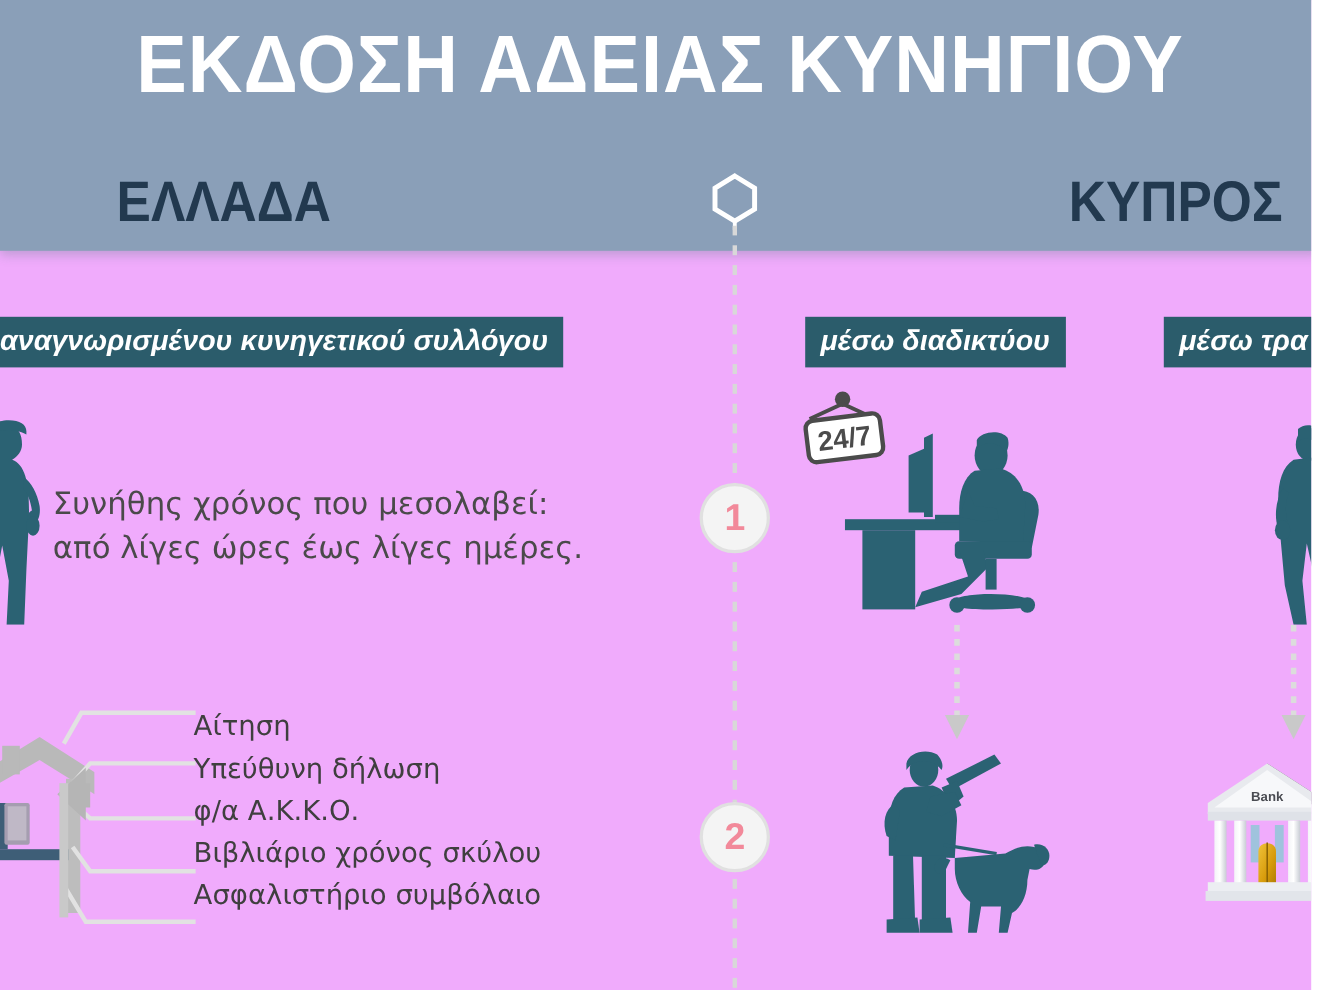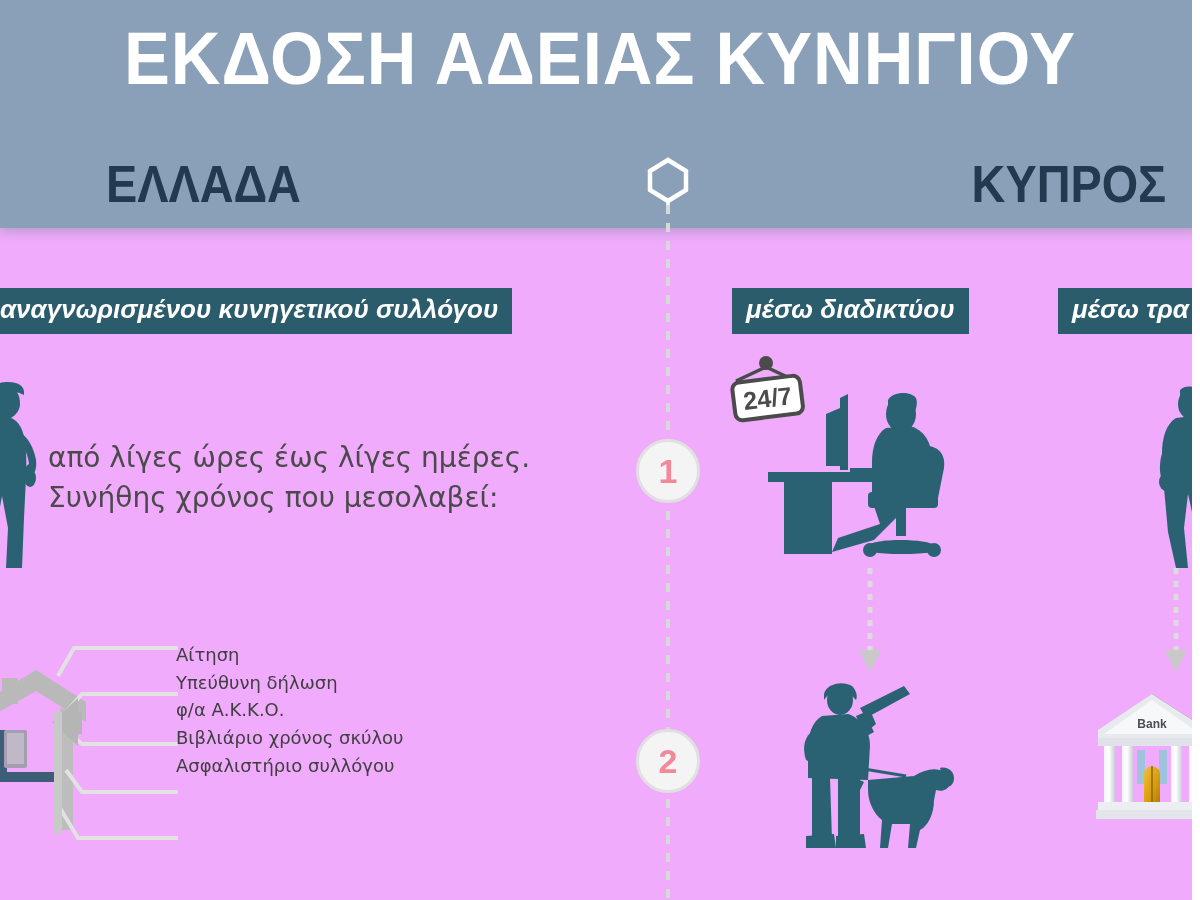--- a/index.html
+++ b/index.html
@@ -117,21 +117,21 @@
     line-height: 1.42;
     white-space: nowrap;
   }
 
   
   .doc-list {
     position: absolute;
     left: 176px; top: 641px;
     color: #3f3f3f;
     font-family: "DejaVu Sans", sans-serif;
-    font-size: 18px;
+    font-size: 25px;
     line-height: 1.54;
   }
   .doc-list div { white-space: nowrap; }
 
   .bracket {
     position: absolute;
     left: 52px; top: 640px;
     width: 126px; height: 205px;
   }
 
@@ -205,42 +205,42 @@
       <path d="M-4 84 C-4 76 2 72 8 72 C14 72 18 76 18 84 L18 92
                C12 90 2 90 -4 94 Z" fill="#2b6273"></path>
       <path d="M-12 114 L22 114 L16 162 L-8 162 Z" fill="#2b6273"></path>
       <ellipse cx="6" cy="66" rx="9" ry="8" fill="#2b6273"></ellipse>
 
       <rect x="-2" y="99" width="24" height="5" fill="#52718a"></rect>
     </g>
   </svg>
 
   <div class="mid-text">
+    <div>Συνήθης χρόνος που μεσολαβεί:</div>
     <div>από λίγες ώρες έως λίγες ημέρες.</div>
-    <div>Συνήθης χρόνος που μεσολαβεί:</div>
   </div>
 
   <svg class="bracket" viewBox="0 0 126 205">
     <g stroke="#e2e2e2" stroke-width="4" fill="none">
       <path d="M126 8 L22 8 L6 36"></path>
       <path d="M126 54 L30 54 L14 72"></path>
       <path d="M126 104 L30 104 L14 90"></path>
       <path d="M126 152 L30 152 L14 130"></path>
       <path d="M126 198 L26 198 L8 168"></path>
     </g>
     <path d="M0 82 L26 58 L26 72 L30 72 L30 94 L26 94 L26 106 Z" fill="#b5b5b5"></path>
     <rect x="2" y="72" width="8" height="122" fill="#c9c9c9"></rect>
   </svg>
 
   <div class="doc-list">
     <div>Αίτηση</div>
     <div>Υπεύθυνη δήλωση</div>
     <div>φ/α Α.Κ.Κ.Ο.</div>
     <div>Βιβλιάριο χρόνος σκύλου</div>
-    <div>Ασφαλιστήριο συλλόγου</div>
+    <div>Ασφαλιστήριο συμβόλαιο</div>
   </div>
 
   <div class="cap cap-web">μέσω διαδικτύου</div>
   <div class="cap cap-bank">μέσω τρα</div>
 
   <svg class="art art-sign" viewBox="0 0 84 72">
     <circle cx="40" cy="8" r="7" fill="#4b4b4b"></circle>
     <path d="M40 12 L10 26 M40 12 L70 26" stroke="#4b4b4b" stroke-width="3.5" fill="none"></path>
     <g transform="rotate(-7 42 46)">
       <rect x="8" y="24" width="68" height="38" rx="7" fill="#ffffff" stroke="#4b4b4b" stroke-width="4"></rect>

